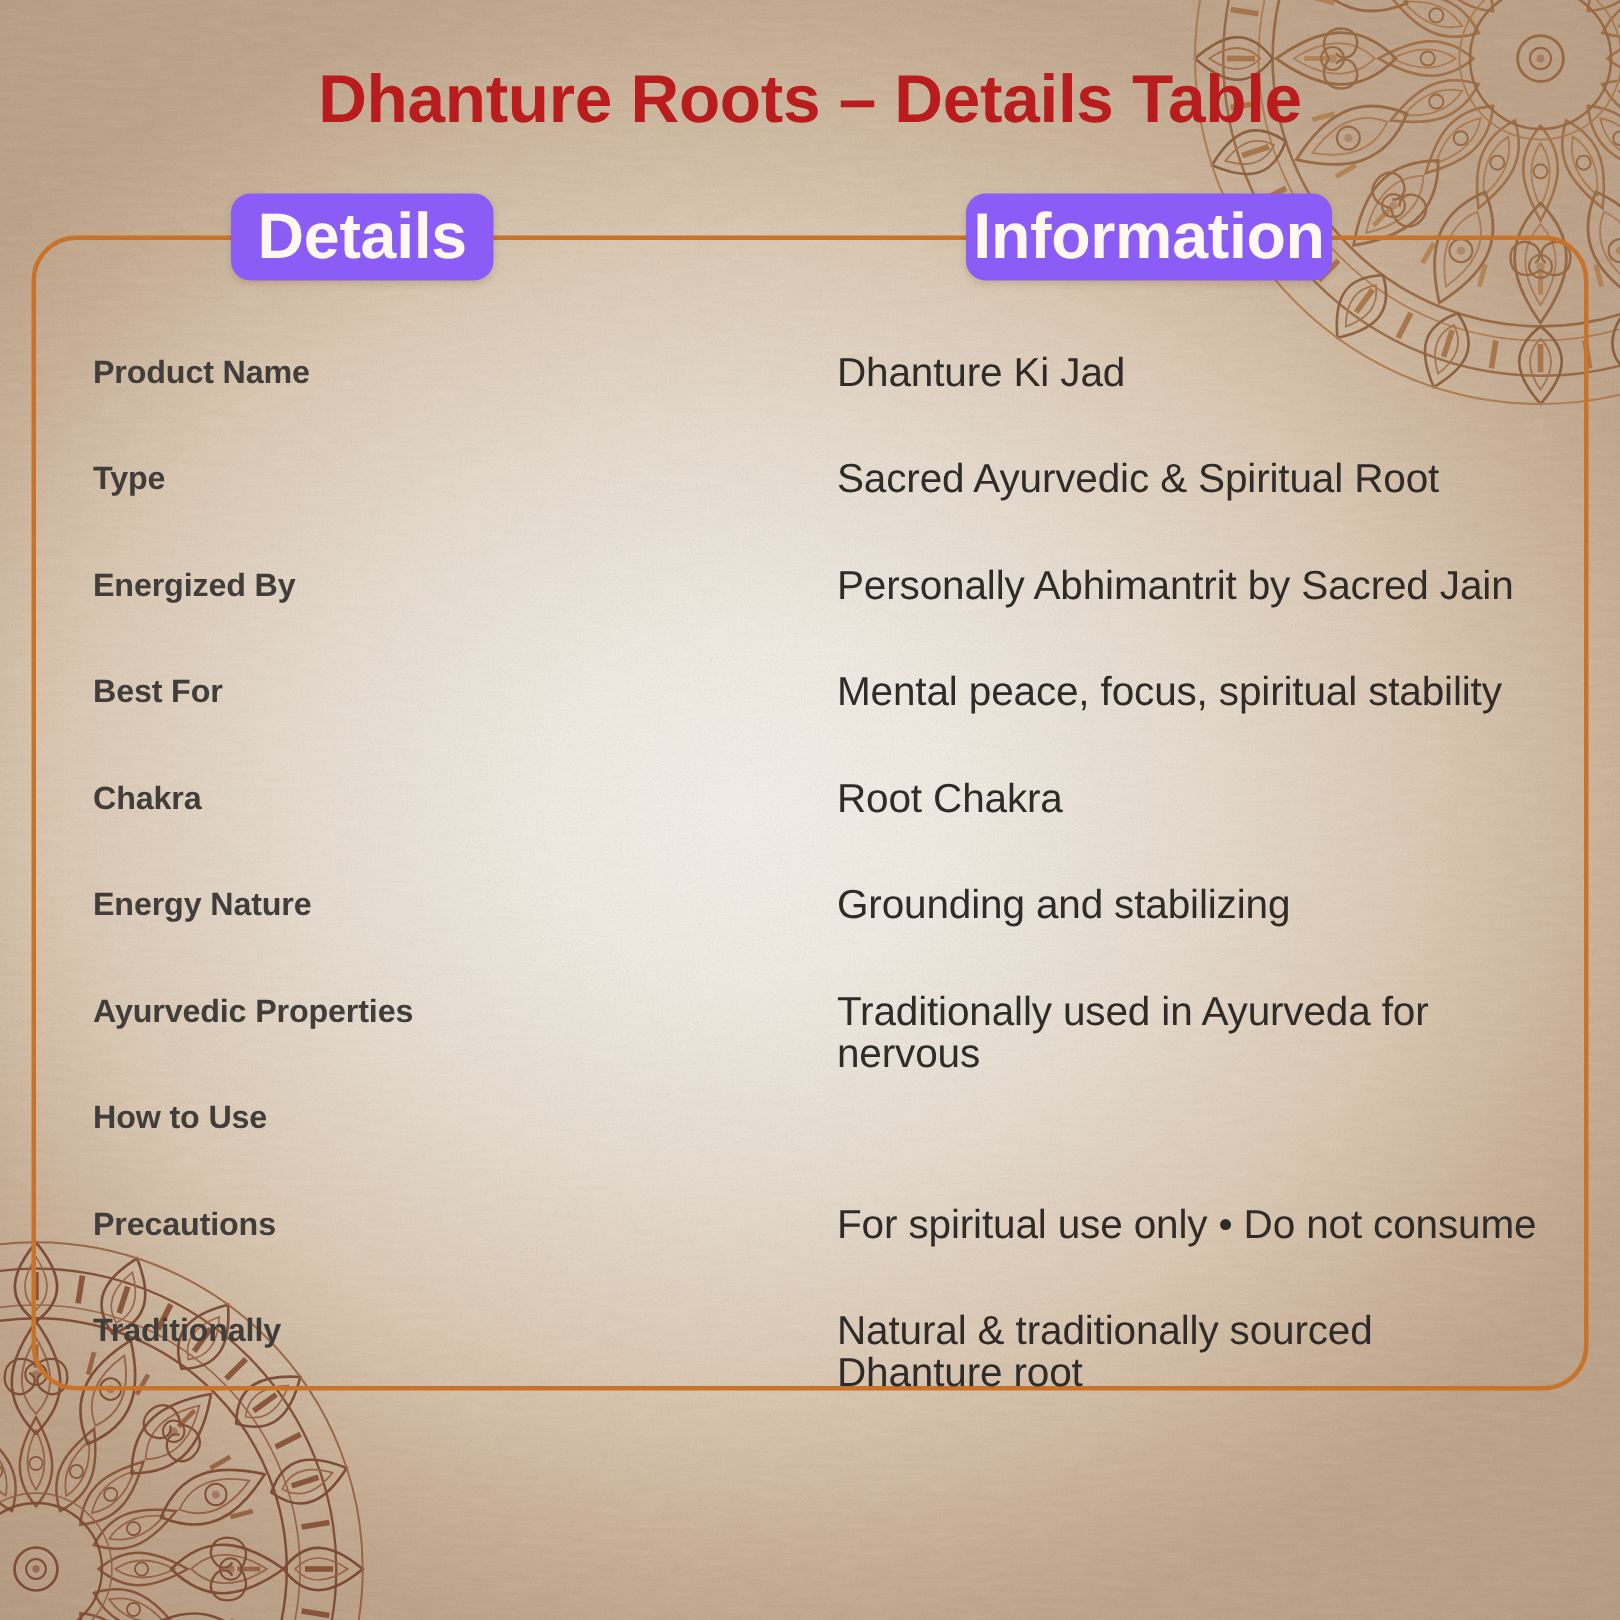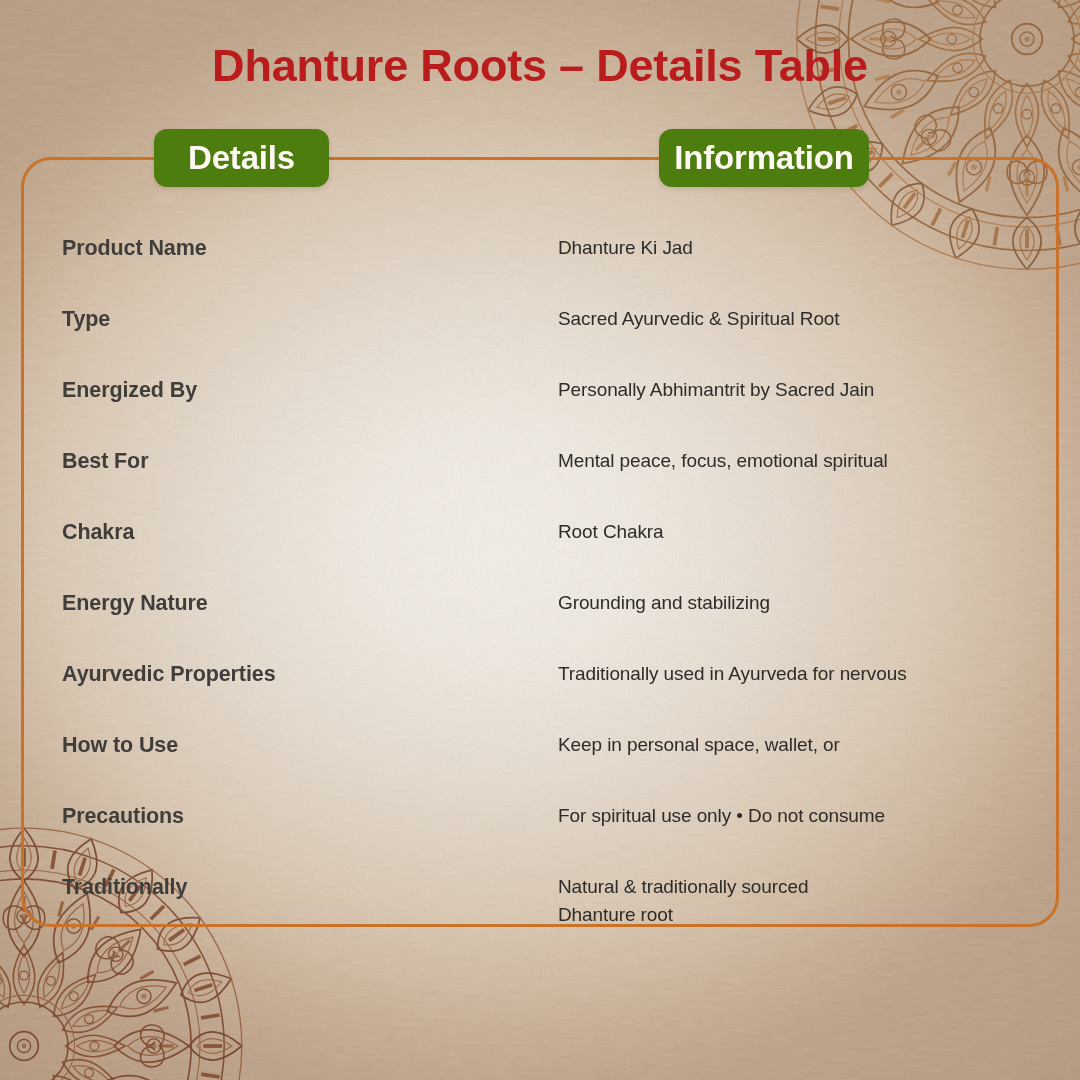--- a/index.html
+++ b/index.html
@@ -106,34 +106,34 @@
     top: 157px;
     width: 1038px;
     height: 770px;
     border: 3px solid #c9732a;
     border-radius: 30px;
   }
 
   
   .pill {
     position: absolute;
-    background: #4d7c0f;
+    background: #8b5cf6;
     border-radius: 13px;
     color: #fdf8f2;
-    font-size: 33px;
+    font-size: 43px;
     font-weight: 700;
     letter-spacing: -0.2px;
     display: flex;
     align-items: center;
     justify-content: center;
     height: 58px;
     box-shadow: 0 2px 5px rgba(90,50,20,0.16);
   }
   .pill-details     { left: 154px; top: 129px; width: 175px; }
-  .pill-information { left: 659px; top: 129px; width: 210px; }
+  .pill-information { left: 644px; top: 129px; width: 244px; }
 
   
   .rows {
     position: absolute;
     left: 0;
     top: 226px;
     width: 1080px;
   }
 
   .row {
@@ -151,21 +151,21 @@
     font-weight: 700;
     color: #403d3a;
     line-height: 28px;
     letter-spacing: -0.1px;
   }
 
   .cell-value {
     position: absolute;
     left: 558px;
     width: 490px;
-    font-size: 19px;
+    font-size: 27px;
     font-weight: 400;
     color: #2e2b28;
     line-height: 28px;
     letter-spacing: -0.1px;
   }
   .cell-value .ln { display: block; }
 </style>
 </head>
 <body>
 
@@ -588,21 +588,21 @@
       </div>
       <div class="row" style="top: 150px;">
         <div class="cell-label">Energized By</div>
         <div class="cell-value">
           <span class="ln">Personally Abhimantrit by Sacred Jain</span>
         </div>
       </div>
       <div class="row" style="top: 221px;">
         <div class="cell-label">Best For</div>
         <div class="cell-value">
-          <span class="ln">Mental peace, focus, emotional spiritual</span>
+          <span class="ln">Mental peace, focus, spiritual stability</span>
         </div>
       </div>
       <div class="row" style="top: 292px;">
         <div class="cell-label">Chakra</div>
         <div class="cell-value">
           <span class="ln">Root Chakra</span>
         </div>
       </div>
       <div class="row" style="top: 363px;">
         <div class="cell-label">Energy Nature</div>
@@ -612,21 +612,20 @@
       </div>
       <div class="row" style="top: 434px;">
         <div class="cell-label">Ayurvedic Properties</div>
         <div class="cell-value">
           <span class="ln">Traditionally used in Ayurveda for nervous</span>
         </div>
       </div>
       <div class="row" style="top: 505px;">
         <div class="cell-label">How to Use</div>
         <div class="cell-value">
-          <span class="ln">Keep in personal space, wallet, or</span>
         </div>
       </div>
       <div class="row" style="top: 576px;">
         <div class="cell-label">Precautions</div>
         <div class="cell-value">
           <span class="ln">For spiritual use only • Do not consume</span>
         </div>
       </div>
       <div class="row" style="top: 647px;">
         <div class="cell-label">Traditionally</div>

